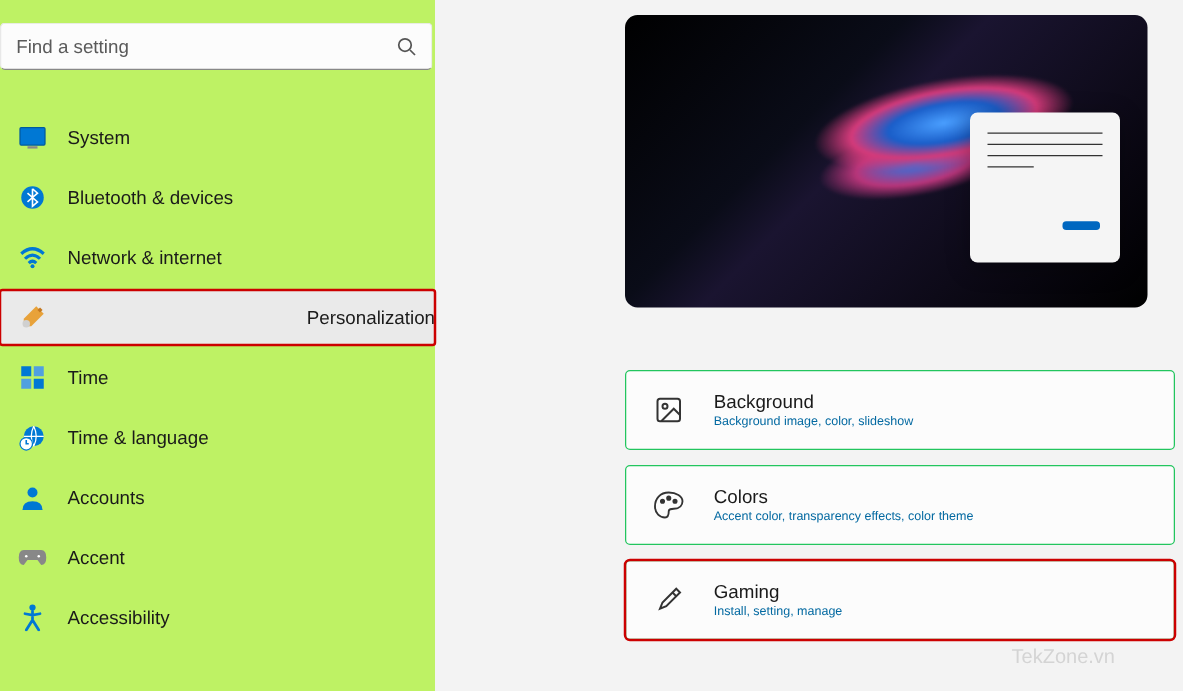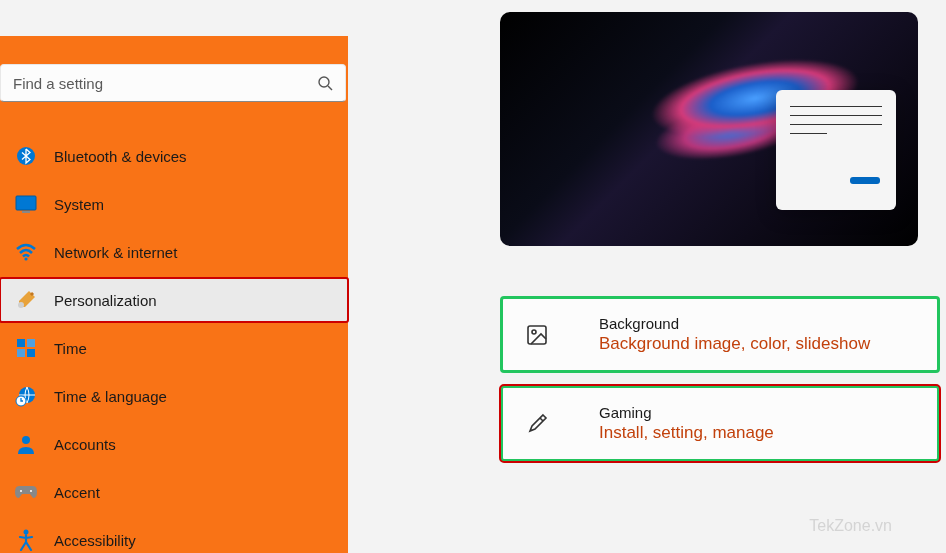--- a/index.html
+++ b/index.html
@@ -6,23 +6,22 @@
   body {
     font-family: "Segoe UI", -apple-system, sans-serif;
     background: #f3f3f3;
     width: 946px;
     height: 553px;
     overflow: hidden;
     display: flex;
   }
   .sidebar {
     width: 348px;
-    padding-top: 28px;
-    background: #f97316;
-    margin-top: 36px;
+    padding-top: 18px;
+    background: #bef264;
   }
   .search-wrap {
     margin: 0 0 20px 0;
     width: 348px;
   }
   .search {
     display: flex;
     align-items: center;
     height: 38px;
     background: #fcfcfc;
@@ -49,20 +48,21 @@
     align-items: center;
     height: 44px;
     padding-left: 14px;
     margin: 4px 0;
     cursor: pointer;
     border-radius: 4px;
     position: relative;
   }
   .nav-item.selected {
     background: #eaeaea;
+    justify-content: space-between;
   }
   .nav-item.highlight {
     outline: 2px solid #c00;
     outline-offset: -1px;
     border-radius: 2px;
   }
   .nav-icon {
     width: 24px;
     height: 24px;
     margin-right: 16px;
@@ -121,28 +121,27 @@
     bottom: 26px;
     right: 16px;
     width: 30px;
     height: 7px;
     background: #0067c0;
     border-radius: 3px;
   }
   .card {
     width: 440px;
     background: #fcfcfc;
-    border: 3px solid #22c55e;
+    border: 1px solid #22c55e;
     border-radius: 4px;
     padding: 16px 20px;
     margin-bottom: 12px;
     display: flex;
     align-items: center;
     cursor: pointer;
-    gap: 26px;
   }
   .card.highlight {
     outline: 2px solid #c00;
     outline-offset: -1px;
   }
   .card-icon {
     width: 28px;
     height: 28px;
     margin-right: 22px;
     display: flex;
@@ -150,22 +149,22 @@
     justify-content: center;
     color: #333;
   }
   .card-body { flex: 1; }
   .card-title {
     font-size: 15px;
     color: #1a1a1a;
     margin-bottom: 2px;
   }
   .card-sub {
-    font-size: 17px;
-    color: #c2410c;
+    font-size: 10px;
+    color: #0369a1;
   }
   .watermark {
     position: absolute;
     right: 54px;
     bottom: 18px;
     color: rgba(120,120,120,0.25);
     font-size: 16px;
   }
   svg { display: block; }
 </style>
@@ -182,37 +181,37 @@
             <line x1="11" y1="11" x2="15" y2="15"></line>
           </svg>
       </span>
     </div>
   </div>
 
   <div class="nav">
 
     <div class="nav-item">
       <span class="nav-icon">
-        <svg width="20" height="20" viewBox="0 0 20 20">
-            <circle cx="10" cy="10" r="9" fill="#0078d4"></circle>
-            <path d="M10 3 L14 6.5 L10 10 L14 13.5 L10 17 V3 M6 6.5 L10 10 M10 10 L6 13.5" stroke="#fff" stroke-width="1.3" fill="none"></path>
-          </svg>
-      </span>
-      <span class="nav-label">Bluetooth &amp; devices</span>
-    </div>
-
-    <div class="nav-item">
-      <span class="nav-icon">
         <svg width="22" height="18" viewBox="0 0 22 18">
             <rect x="1" y="1" width="20" height="14" rx="1" fill="#0078d4"></rect>
             <rect x="1" y="1" width="20" height="14" rx="1" fill="none" stroke="#005a9e"></rect>
             <rect x="7" y="16" width="8" height="2" fill="#888"></rect>
           </svg>
       </span>
       <span class="nav-label">System</span>
+    </div>
+
+    <div class="nav-item">
+      <span class="nav-icon">
+        <svg width="20" height="20" viewBox="0 0 20 20">
+            <circle cx="10" cy="10" r="9" fill="#0078d4"></circle>
+            <path d="M10 3 L14 6.5 L10 10 L14 13.5 L10 17 V3 M6 6.5 L10 10 M10 10 L6 13.5" stroke="#fff" stroke-width="1.3" fill="none"></path>
+          </svg>
+      </span>
+      <span class="nav-label">Bluetooth &amp; devices</span>
     </div>
 
     <div class="nav-item">
       <span class="nav-icon">
         <svg width="22" height="18" viewBox="0 0 22 18">
             <path d="M2 6 Q11 -2 20 6" stroke="#0078d4" stroke-width="2.5" fill="none"></path>
             <path d="M5 10 Q11 4 17 10" stroke="#0078d4" stroke-width="2.5" fill="none"></path>
             <path d="M8 13.5 Q11 10.5 14 13.5" stroke="#0078d4" stroke-width="2.5" fill="none"></path>
             <circle cx="11" cy="16" r="1.6" fill="#0078d4"></circle>
           </svg>
@@ -309,20 +308,34 @@
           <circle cx="9" cy="9" r="2"></circle>
           <path d="M21 16 L16 11 L6 21"></path>
         </svg>
     </span>
     <div class="card-body">
       <div class="card-title">Background</div>
       <div class="card-sub">Background image, color, slideshow</div>
     </div>
   </div>
 
+  <div class="card">
+    <span class="card-icon">
+      <svg width="26" height="24" viewBox="0 0 26 24" fill="none" stroke="currentColor" stroke-width="1.5">
+          <path d="M13 2 C6 2 2 7 2 13 C2 19 6 22 10 22 C13 22 13 19 13 17 C13 15 15 15 17 15 C22 15 24 12 24 9 C24 5 19 2 13 2 Z"></path>
+          <circle cx="8" cy="9" r="1.3" fill="currentColor"></circle>
+          <circle cx="13" cy="6.5" r="1.3" fill="currentColor"></circle>
+          <circle cx="18" cy="9" r="1.3" fill="currentColor"></circle>
+        </svg>
+    </span>
+    <div class="card-body">
+      <div class="card-title">Colors</div>
+      <div class="card-sub">Accent color, transparency effects, color theme</div>
+    </div>
+  </div>
 
   <div class="card highlight">
     <span class="card-icon">
       <svg width="24" height="24" viewBox="0 0 24 24" fill="none" stroke="currentColor" stroke-width="1.6">
           <path d="M18 3 L21 6 L10 17 L5 19 L7 14 Z"></path>
           <path d="M15 6 L18 9"></path>
         </svg>
     </span>
     <div class="card-body">
       <div class="card-title">Gaming</div>

